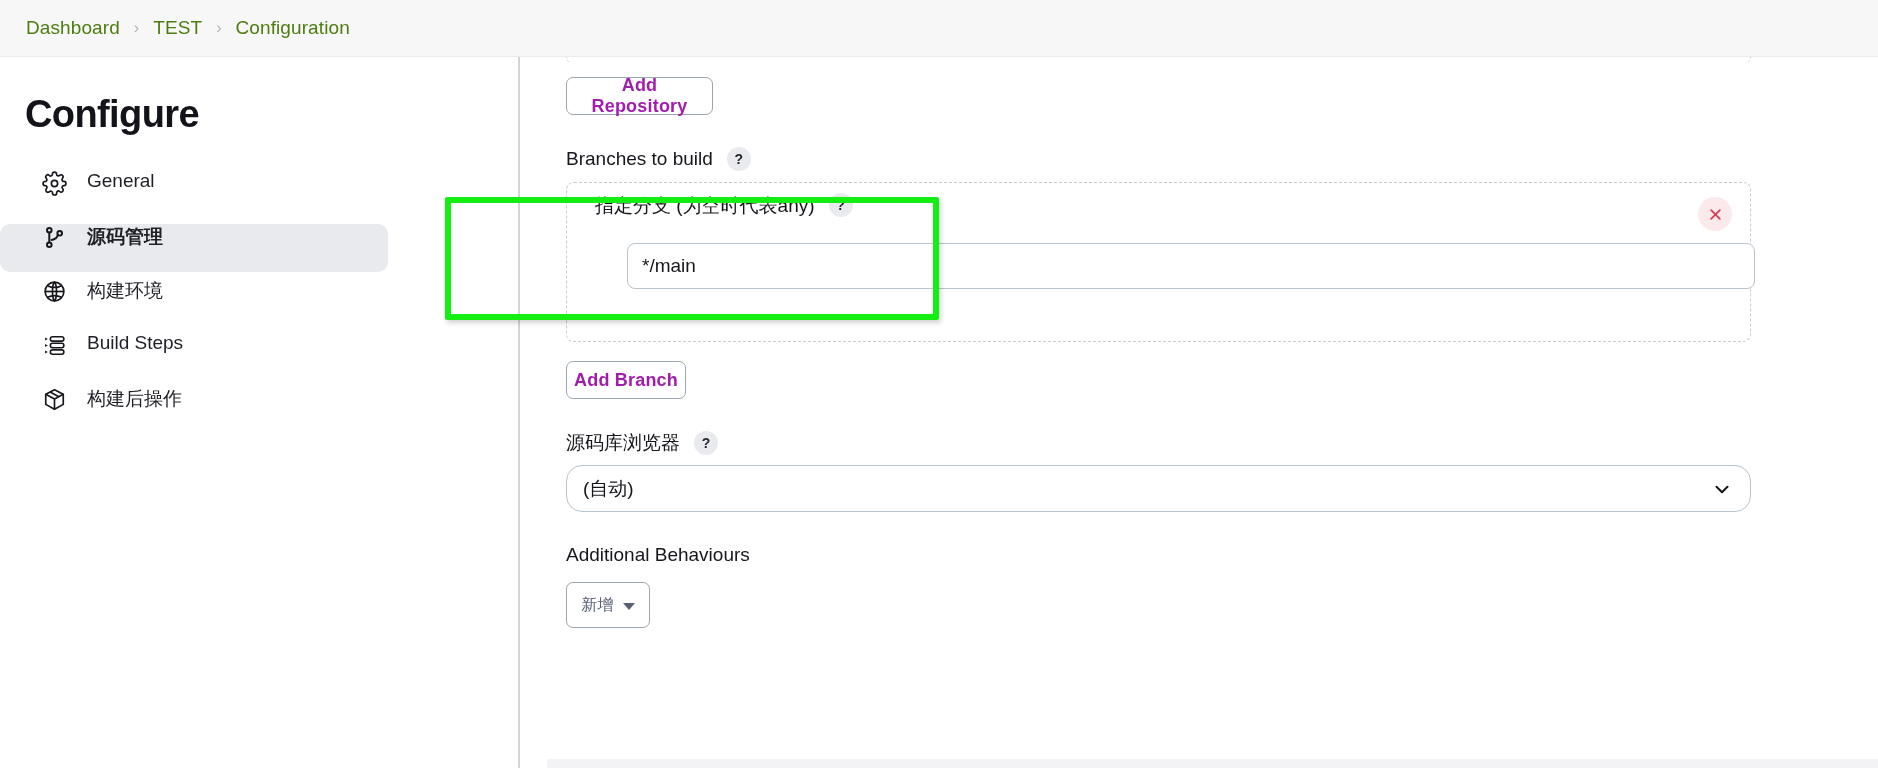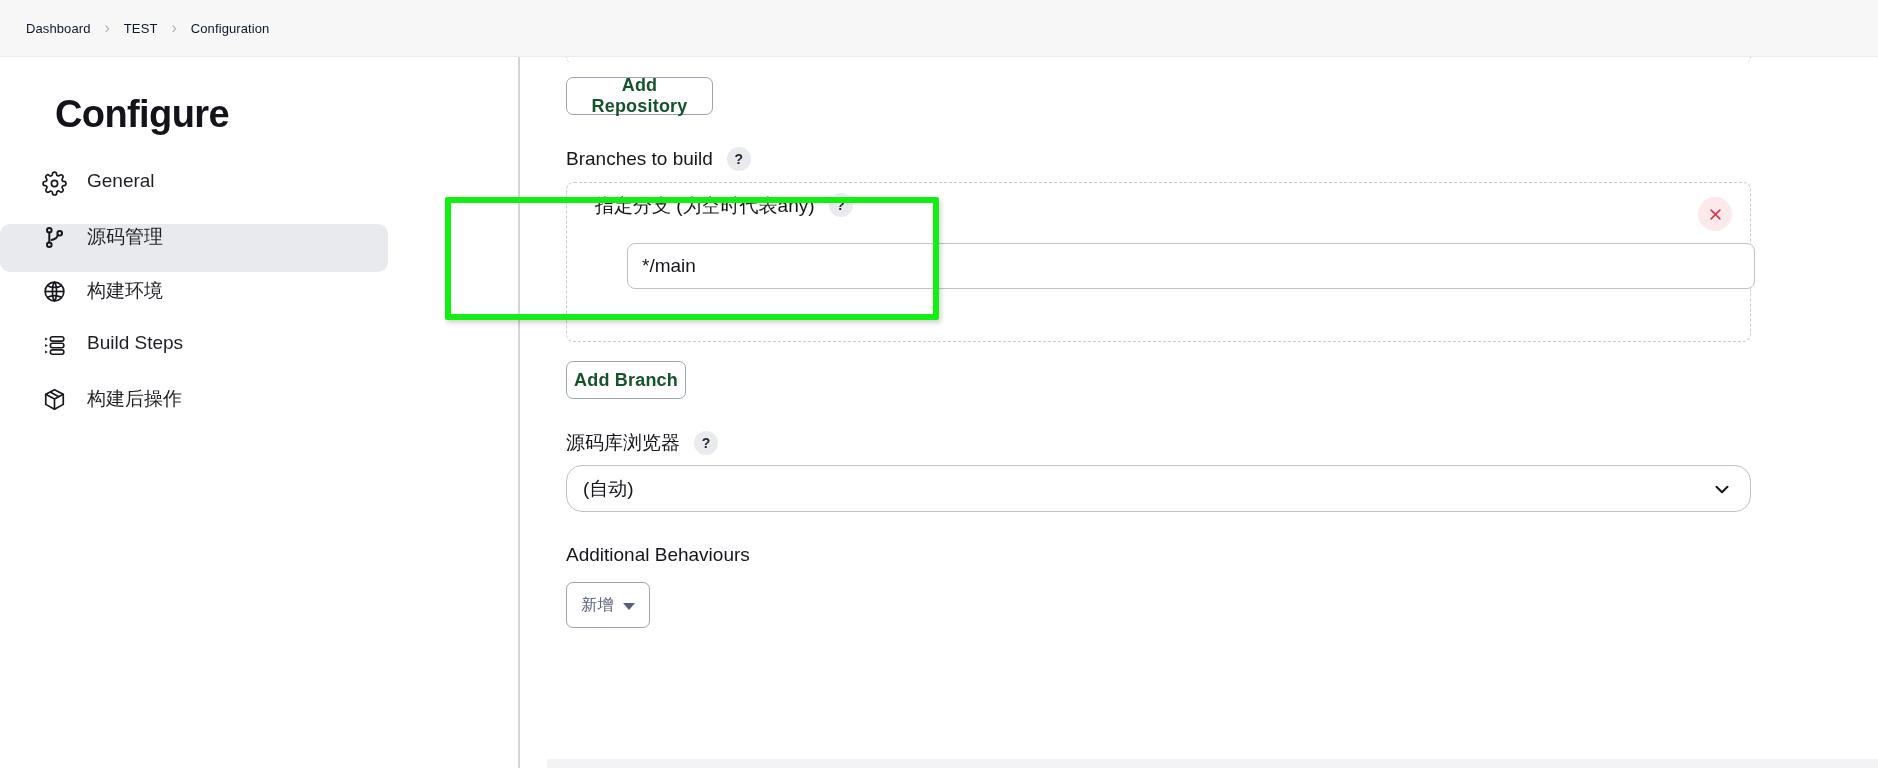--- a/index.html
+++ b/index.html
@@ -23,22 +23,22 @@
     position: absolute;
     top: 0; left: 0;
     width: 1878px; height: 57px;
     background: #f7f7f8;
     border-bottom: 1px solid #ebebed;
     display: flex;
     align-items: center;
     padding-left: 26px;
   }
   .crumb {
-    font-size: 13px;
-    color: #0f172a;
+    font-size: 19px;
+    color: #4d7c0f;
     letter-spacing: .1px;
     white-space: nowrap;
   }
   .crumb-link { cursor: pointer; }
   .crumb-sep {
     color: #b4b4bb;
     font-size: 16px;
     margin: 0 14px;
     user-select: none;
     display: inline-flex;
@@ -51,36 +51,36 @@
     top: 57px; left: 0;
     width: 518px; height: 711px;
     background: #ffffff;
     padding-top: 36px;
   }
   .configure-title {
     font-size: 38px;
     font-weight: 700;
     color: #13131a;
     letter-spacing: -0.6px;
-    margin-left: 55px;
+    margin-left: 25px;
     margin-bottom: 34px;
   }
   .nav-list { display: flex; flex-direction: column; gap: 6px; padding-right: 130px; }
   .nav-item {
     display: flex;
     height: 48px;
     padding-left: 41px;
     border-radius: 10px;
     cursor: pointer;
     color: #1f1f26;
     font-size: 19px;
   }
   .nav-item.active {
     background: #e9eaee;
-    font-weight: 400;
+    font-weight: 700;
   }
   .nav-icon {
     width: 26px; height: 26px;
     margin-right: 20px;
     flex: 0 0 26px;
     display: inline-flex;
     align-items: center;
     justify-content: center;
     color: #16161c;
   }
@@ -110,21 +110,21 @@
 
   
   .btn-outline {
     position: absolute;
     display: inline-flex;
     align-items: center;
     justify-content: center;
     background: #ffffff;
     border: 1px solid #9aa6b2;
     border-radius: 7px;
-    color: #14532d;
+    color: #a21caf;
     font-weight: 700;
     font-size: 18px;
     cursor: pointer;
     letter-spacing: .2px;
   }
   #add-repository-btn { left: 19px; top: 20px; width: 147px; height: 38px; }
   #add-branch-btn     { left: 19px; top: 304px; width: 120px; height: 38px; }
   #add-behaviour-btn  {
     left: 19px; top: 525px; width: 84px; height: 46px;
     font-weight: 400; font-size: 16px; color: #5b6079;

